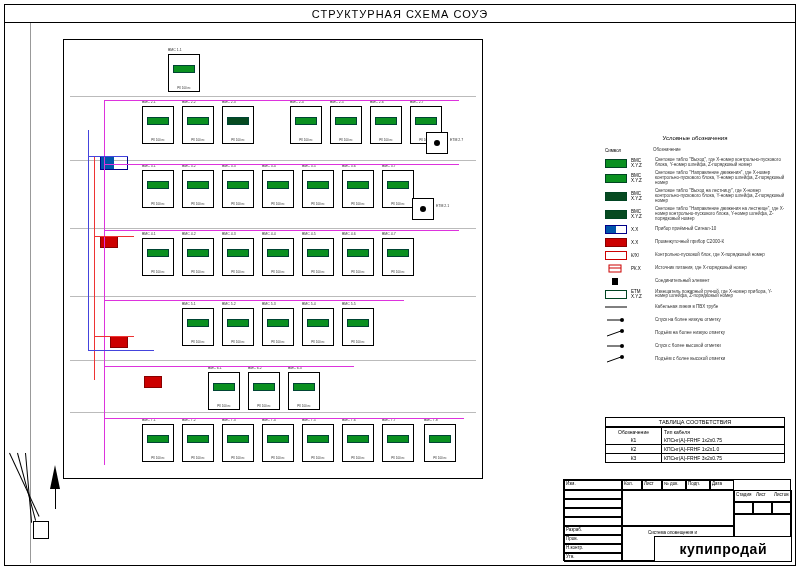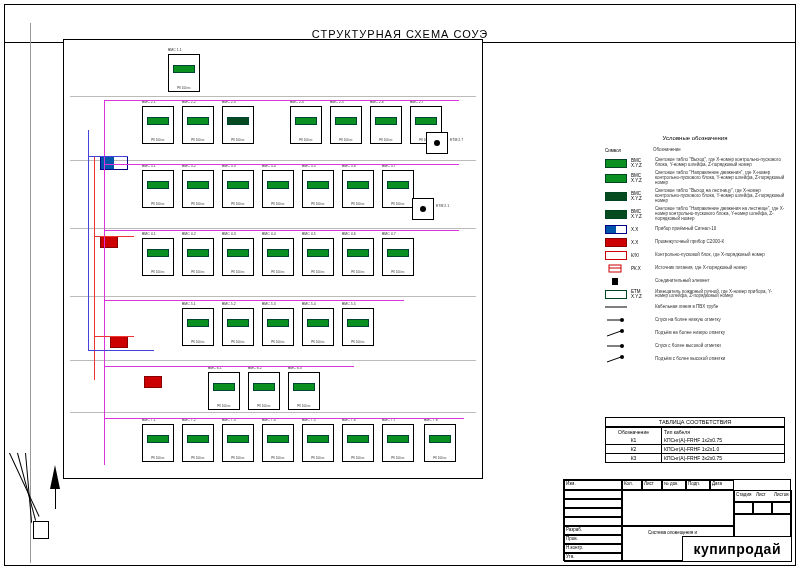--- a/index.html
+++ b/index.html
@@ -1,19 +1,19 @@
 <!DOCTYPE html>
 <html><head>
 <meta charset="utf-8">
 <style>
   * { box-sizing: border-box; margin: 0; padding: 0; }
   body { font-family: Arial, sans-serif; background: #fff; width: 800px; height: 570px; position: relative; overflow: hidden; }
   
   .sheet { position: absolute; inset: 4px; border: 1px solid #000; }
-  .title-strip { position: absolute; top: 2px; left: 0; right: 0; height: 16px; border-bottom: 1px solid #000; text-align: center; font-size: 11px; letter-spacing: 1px; padding-top: 1px; margin-top: 20px; }
+  .title-strip { position: absolute; top: 2px; left: 0; right: 0; height: 16px; border-bottom: 1px solid #000; text-align: center; font-size: 11px; letter-spacing: 1px; padding-top: 1px; }
   
   .left-margin { position: absolute; left: 2px; top: 18px; bottom: 2px; width: 24px; border-right: 1px solid #999; }
   .fold-lines { position: absolute; left: 2px; bottom: 2px; width: 24px; height: 110px; }
   .fold-lines .diag { position: absolute; width: 1px; height: 70px; background: #000; transform-origin: top; }
   
   .plan-area { position: absolute; left: 58px; top: 34px; width: 420px; height: 440px; border: 1px solid #000; background: #fff; }
   .plan-area .grid-row { position: absolute; left: 6px; right: 6px; border-top: 1px solid #bbb; }
   .lw { position: absolute; background: #e33; }
   .lw.h { height: 1px; }
   .lw.v { width: 1px; }
@@ -58,21 +58,21 @@
   .corr-table .tt { text-align: center; border-bottom: 1px solid #000; padding: 1px; font-size: 5.5px; }
   .corr-table .tr { display: flex; border-top: 1px solid #000; }
   .corr-table .tr:first-of-type { border-top: none; }
   .corr-table .td { padding: 1px 2px; border-right: 1px solid #000; }
   .corr-table .td:last-child { border-right: none; flex: 1; }
   .corr-table .td.c1 { width: 56px; text-align: center; }
   
   .titleblock { position: absolute; right: 4px; bottom: 4px; width: 228px; height: 82px; border: 1px solid #000; background: #fff; font-size: 4.5px; }
   .titleblock .g { position: absolute; border: 0.5px solid #000; }
   
-  .watermark { position: absolute; right: 8px; bottom: 8px; border: 1px solid #000; background: #fff; padding: 4px 10px; font-size: 14px; font-weight: bold; letter-spacing: 0.5px; }
+  .watermark { position: absolute; right: 8px; bottom: 8px; border: 1px solid #000; background: #fff; padding: 4px 24px; font-size: 14px; font-weight: bold; letter-spacing: 0.5px; }
 </style>
 </head>
 <body>
 
 <div class="sheet">
   <div class="title-strip">СТРУКТУРНАЯ СХЕМА СОУЭ</div>
   <div class="left-margin"></div>
 
   <div class="plan-area" id="plan">
       <div class="grid-row" style="top: 56px;"></div>

